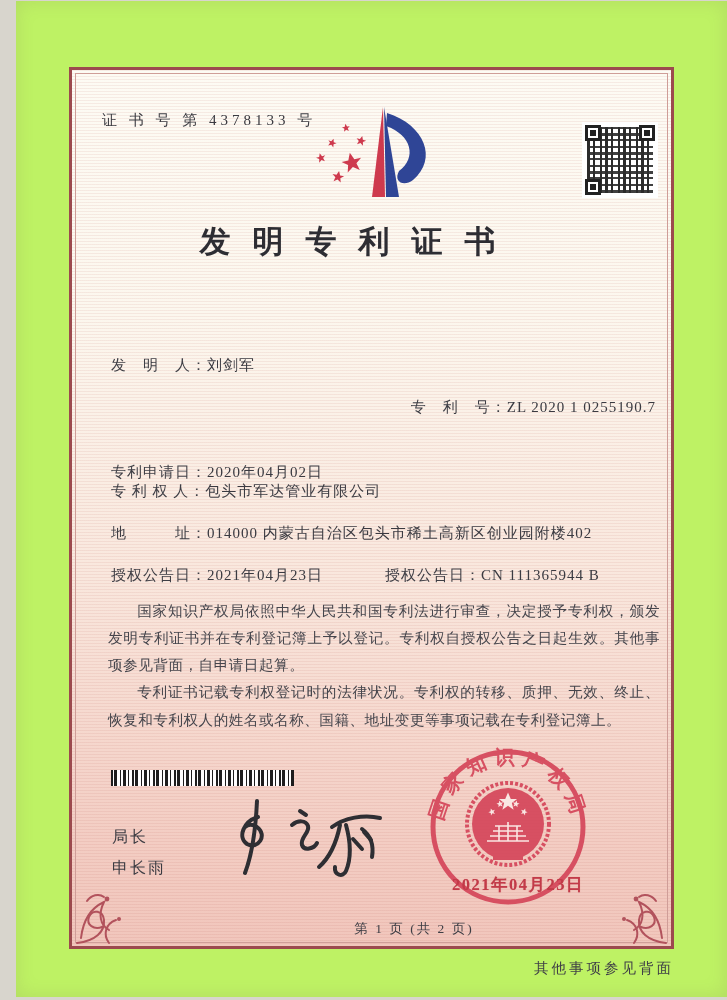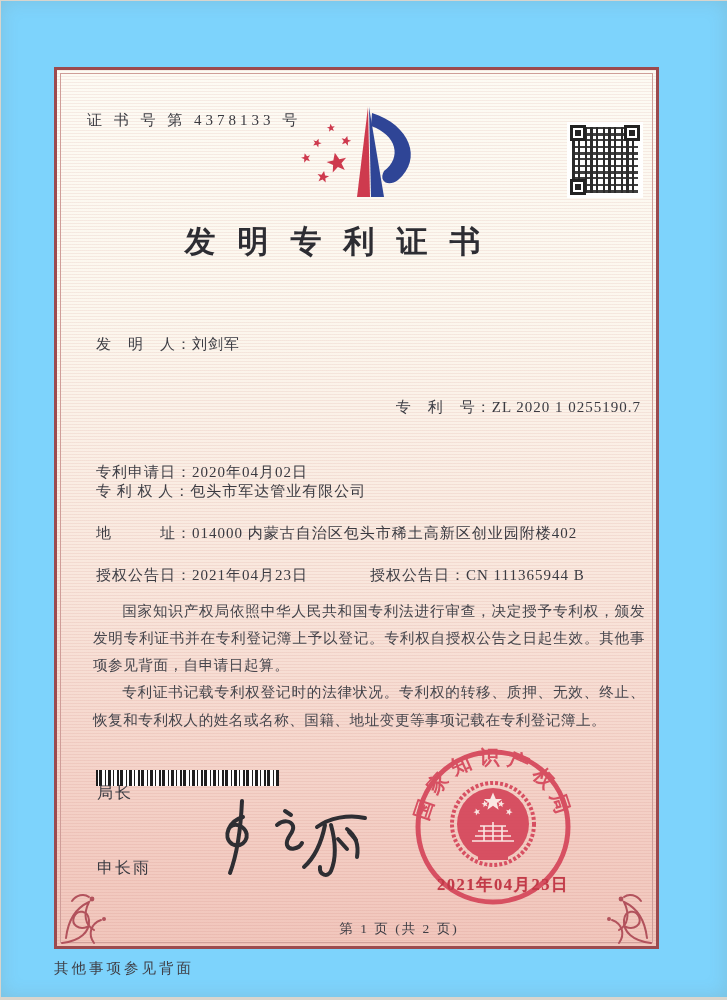--- a/index.html
+++ b/index.html
@@ -2,22 +2,23 @@
 <html><head>
 <meta charset="utf-8">
 <style>
   html,body{margin:0;padding:0;}
   body{
     width:727px;height:1000px;position:relative;overflow:hidden;
     background:#d8d5cd;
     font-family:"Liberation Serif","DejaVu Serif",serif;
   }
   .paper{
-    position:absolute;inset:1px 0 3px 1px;background:#7dd3fc;
+    position:absolute;inset:1px 0 3px 1px;background:#bef264;
     box-shadow:inset 0 0 18px rgba(120,110,90,.18);
+    margin-left:15px;
   }
   
   .frame{
     position:absolute;left:53px;top:66px;width:605px;height:882px;
     border:3px solid #9c4a4e;box-sizing:border-box;
     background-image:
       repeating-linear-gradient(180deg, rgba(186,94,86,.10) 0 1px, rgba(186,94,86,0) 1px 3px),
       linear-gradient(180deg,#fdfbf4 0%,#fcf7ee 28%,#f9e7dd 58%,#f3cdc3 88%,#f1c6bc 100%);
   }
   .frame::before{content:'';position:absolute;inset:3px;border:1px solid #cf9d98;}
@@ -49,30 +50,30 @@
   .grant-gap{display:inline-block;width:62px;}
   .paras{
     left:92px;top:597px;width:552px;font-size:14.6px;line-height:1.86;color:#45454c;
     text-align:justify;letter-spacing:.5px;
   }
   .paras p{margin:0;text-indent:2em;}
   .barcode{
     left:95px;top:769px;width:183px;height:16px;
     background:repeating-linear-gradient(90deg,#1d1d1d 0 2px,#fdfdfd 2px 3px,#1d1d1d 3px 6px,#fdfdfd 6px 9px,#1d1d1d 9px 10px,#fdfdfd 10px 12px,#1d1d1d 12px 15px,#fdfdfd 15px 17px,#1d1d1d 17px 18px,#fdfdfd 18px 21px);
   }
-  .director-title{left:96px;top:782px;font-size:16px;color:#3b3b42;letter-spacing:2px;text-align:center;}
+  .director-title{left:96px;top:826px;font-size:16px;color:#3b3b42;letter-spacing:2px;text-align:center;}
   .director-name{left:96px;top:857px;font-size:16px;color:#3b3b42;letter-spacing:2px;font-family:Liberation Mono, monospace;}
   .signature{left:196px;top:786px;}
   .seal{left:407px;top:741px;opacity:.92;}
   .seal-date{
     left:436px;top:873px;font-size:16.5px;color:#c23a48;letter-spacing:1.5px;
     font-weight:600;text-shadow:0 0 1px rgba(194,58,72,.4);
   }
   .page-info{left:53px;top:919px;width:690px;text-align:center;font-size:13.5px;color:#3e3e45;letter-spacing:2px;}
-  .back-note{left:53px;top:958px;width:605px;text-align:left;font-size:14.5px;color:#3f3f46;letter-spacing:3px;}
+  .back-note{left:53px;top:958px;width:605px;text-align:right;font-size:14.5px;color:#3f3f46;letter-spacing:3px;}
   .flourish{pointer-events:none;}
   .fl-left{left:57px;top:876px;}
   .fl-right{left:584px;top:876px;transform:scaleX(-1);}
 </style>
 </head>
 <body>
 
 <div class="paper">
 
   <div class="frame"></div>
@@ -96,21 +97,21 @@
 
   <div class="abs qr">
     <div class="modules"></div>
     <div class="finder f-tl"></div>
     <div class="finder f-tr"></div>
     <div class="finder f-bl"></div>
   </div>
 
   <div class="abs title">发明专利证书</div>
 
-  <div class="abs field-row" style="top:334px;"><span class="lab">发　明　人：</span><span class="val">刘剑军</span></div>
+  <div class="abs field-row" style="top:355px;"><span class="lab">发　明　人：</span><span class="val">刘剑军</span></div>
   <div class="abs field-row" style="top:397px;text-align:right;"><span class="lab">专　利　号：</span><span class="val">ZL 2020 1 0255190.7</span></div>
   <div class="abs field-row" style="top:462px;"><span class="lab">专利申请日：</span><span class="val">2020年04月02日</span></div>
   <div class="abs field-row" style="top:481px;"><span class="lab">专 利 权 人：</span><span class="val">包头市军达管业有限公司</span></div>
   <div class="abs field-row" style="top:523px;"><span class="lab">地　　　址：</span><span class="val">014000 内蒙古自治区包头市稀土高新区创业园附楼402</span></div>
   <div class="abs field-row" style="top:565px;"><span class="lab">授权公告日：</span><span class="val">2021年04月23日</span><span class="grant-gap"></span><span class="lab">授权公告日：</span><span class="val">CN 111365944 B</span></div>
 
   <div class="abs paras">
     <p>国家知识产权局依照中华人民共和国专利法进行审查，决定授予专利权，颁发发明专利证书并在专利登记簿上予以登记。专利权自授权公告之日起生效。其他事项参见背面，自申请日起算。</p>
     <p>专利证书记载专利权登记时的法律状况。专利权的转移、质押、无效、终止、恢复和专利权人的姓名或名称、国籍、地址变更等事项记载在专利登记簿上。</p>
   </div>

